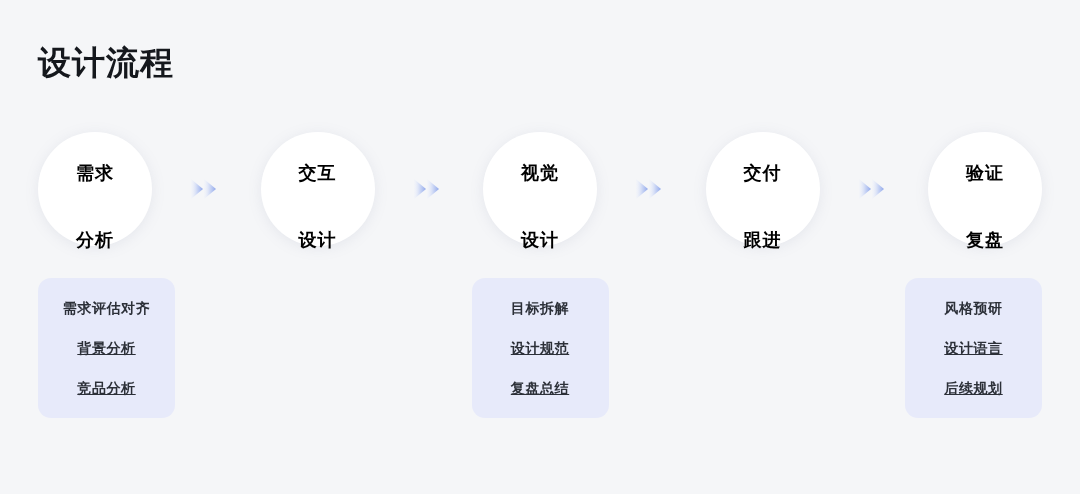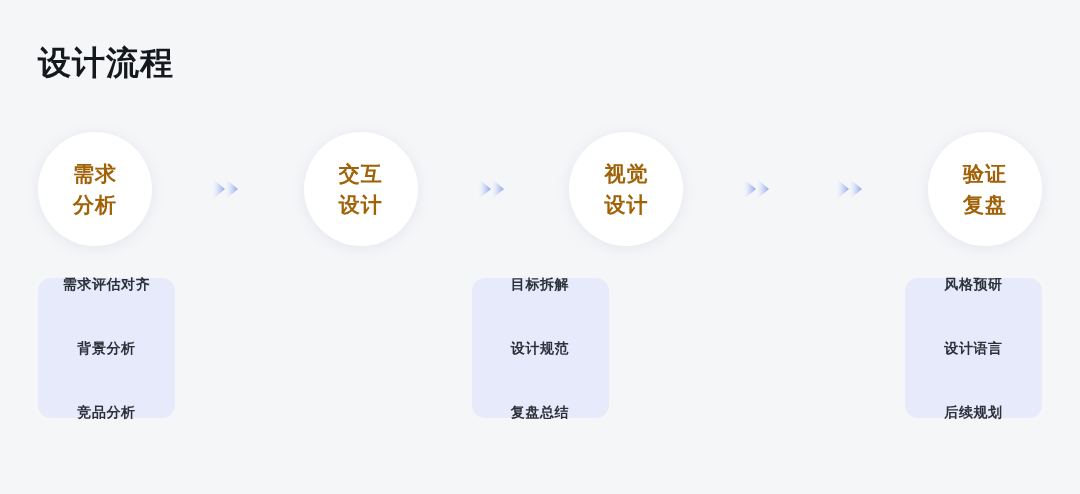--- a/index.html
+++ b/index.html
@@ -50,26 +50,27 @@
     flex: 0 0 114px;
     border-radius: 50%;
     background: #ffffff;
     box-shadow: 0 2px 14px rgba(120, 130, 165, 0.13);
     display: flex;
     flex-direction: column;
     align-items: center;
     justify-content: center;
   }
   .stage-circle .line {
-    font-size: 21px;
+    font-size: 18px;
     line-height: 31px;
     font-weight: 700;
-    color: #a16207;
+    color: #000000;
     letter-spacing: 1px;
     white-space: nowrap;
+    margin-top: 36px;
   }
 
   .arrow-connector {
     flex: 0 0 34px;
     width: 34px;
     height: 26px;
     display: flex;
     align-items: center;
     justify-content: center;
   }
@@ -91,36 +92,37 @@
   .detail-card {
     flex: 0 0 137px;
     width: 137px;
     height: 140px;
     background: #e7eafa;
     border-radius: 13px;
     display: flex;
     flex-direction: column;
     align-items: center;
     justify-content: center;
-    gap: 16px;
+    gap: 0;
     box-sizing: border-box;
     padding: 6px 4px;
   }
   .detail-card .item {
     font-size: 14px;
     line-height: 19px;
     font-weight: 600;
     color: #2c3038;
     letter-spacing: 0.6px;
     white-space: nowrap;
     margin: 0;
     padding: 5px 0;
   }
   .detail-card .item + .item {
-    margin-top: 19px;
+    margin-top: 11px;
+    text-decoration: underline;
   }
 </style>
 </head>
 <body>
 
 <div class="canvas">
 
   <div class="page-title">设计流程</div>
 
   <div class="flow-row">
@@ -175,20 +177,24 @@
             <stop offset="0%" stop-color="#e9eefc" stop-opacity="0.15"></stop>
             <stop offset="55%" stop-color="#bfcdf4" stop-opacity="0.85"></stop>
             <stop offset="100%" stop-color="#8ea6ea"></stop>
           </linearGradient>
         </defs>
         <path d="M2 3 L14 13 L2 23 Z" fill="url(#chev3)"></path>
         <path d="M15 3 L27 13 L15 23 Z" fill="url(#chev3)"></path>
       </svg>
     </div>
 
+    <div class="stage-circle">
+      <span class="line">交付</span>
+      <span class="line">跟进</span>
+    </div>
 
     <div class="arrow-connector">
       <svg width="34" height="26" viewBox="0 0 34 26" aria-hidden="true">
         <defs>
           <linearGradient id="chev4" x1="0" y1="0" x2="1" y2="0">
             <stop offset="0%" stop-color="#e9eefc" stop-opacity="0.15"></stop>
             <stop offset="55%" stop-color="#bfcdf4" stop-opacity="0.85"></stop>
             <stop offset="100%" stop-color="#8ea6ea"></stop>
           </linearGradient>
         </defs>

